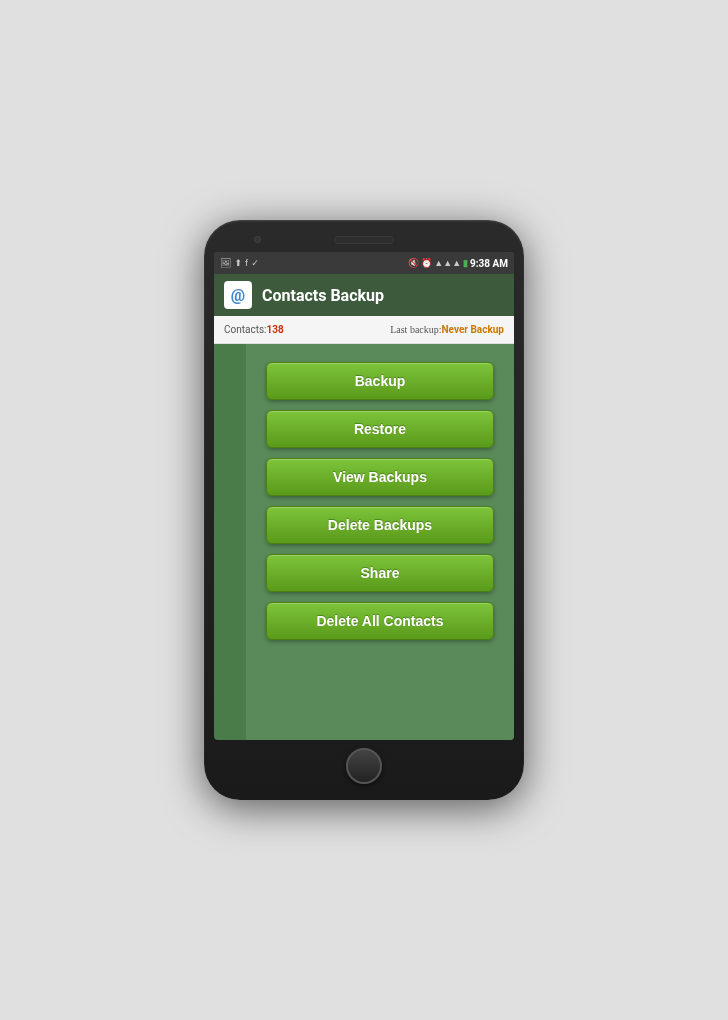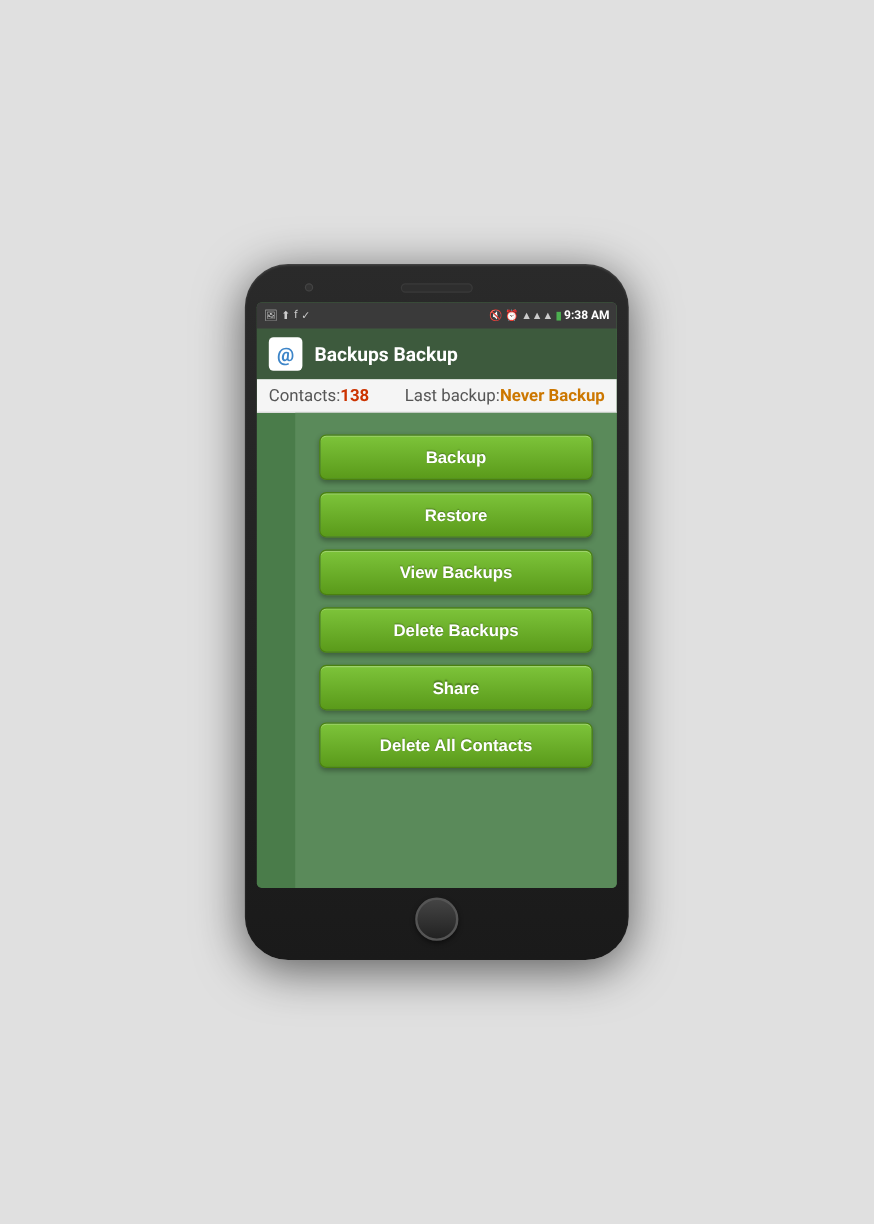--- a/index.html
+++ b/index.html
@@ -124,31 +124,32 @@
       font-weight: bold;
     }
 
     
     .info-bar {
       background: #f5f5f5;
       height: 28px;
       display: flex;
       align-items: center;
       padding: 0 10px;
-      font-size: 14px;
+      font-size: 10px;
       color: #555;
       justify-content: space-between;
       border-bottom: 1px solid #ddd;
     }
     .contacts-count {
       color: #cc3300;
       font-weight: bold;
     }
     .last-backup-label {
       color: #555;
+      font-family: Liberation Serif, serif;
     }
     .last-backup-value {
       color: #cc7700;
       font-weight: bold;
     }
 
     
     .main-content {
       flex: 1;
       background: #5a8a5a;
@@ -218,21 +219,21 @@
         <span class="status-icon">▲▲▲</span>
         <span class="battery-icon">▮</span>
         <span>9:38 AM</span>
       </div>
     </div>
 
     <div class="app-bar">
       <div class="app-icon">
         <span>@</span>
       </div>
-      <span class="app-title">Backups Backup</span>
+      <span class="app-title">Contacts Backup</span>
     </div>
 
     <div class="info-bar">
       <div>
         <span>Contacts:</span><span class="contacts-count">138</span>
       </div>
       <div>
         <span class="last-backup-label">Last backup:</span><span class="last-backup-value">Never Backup</span>
       </div>
     </div>

